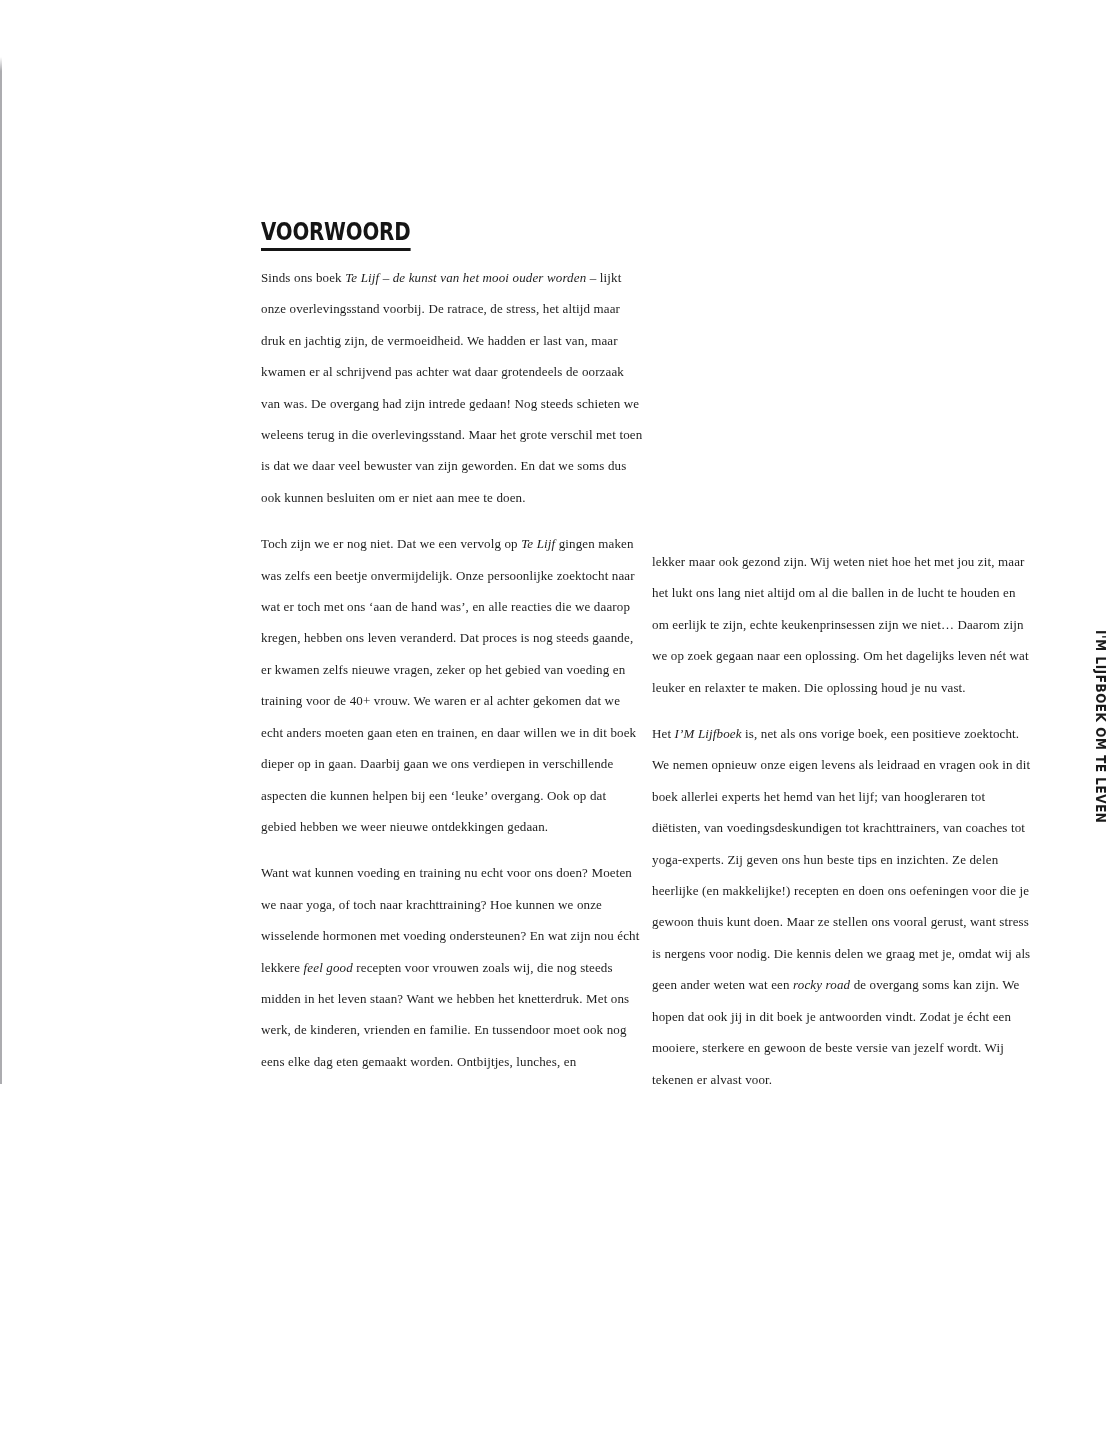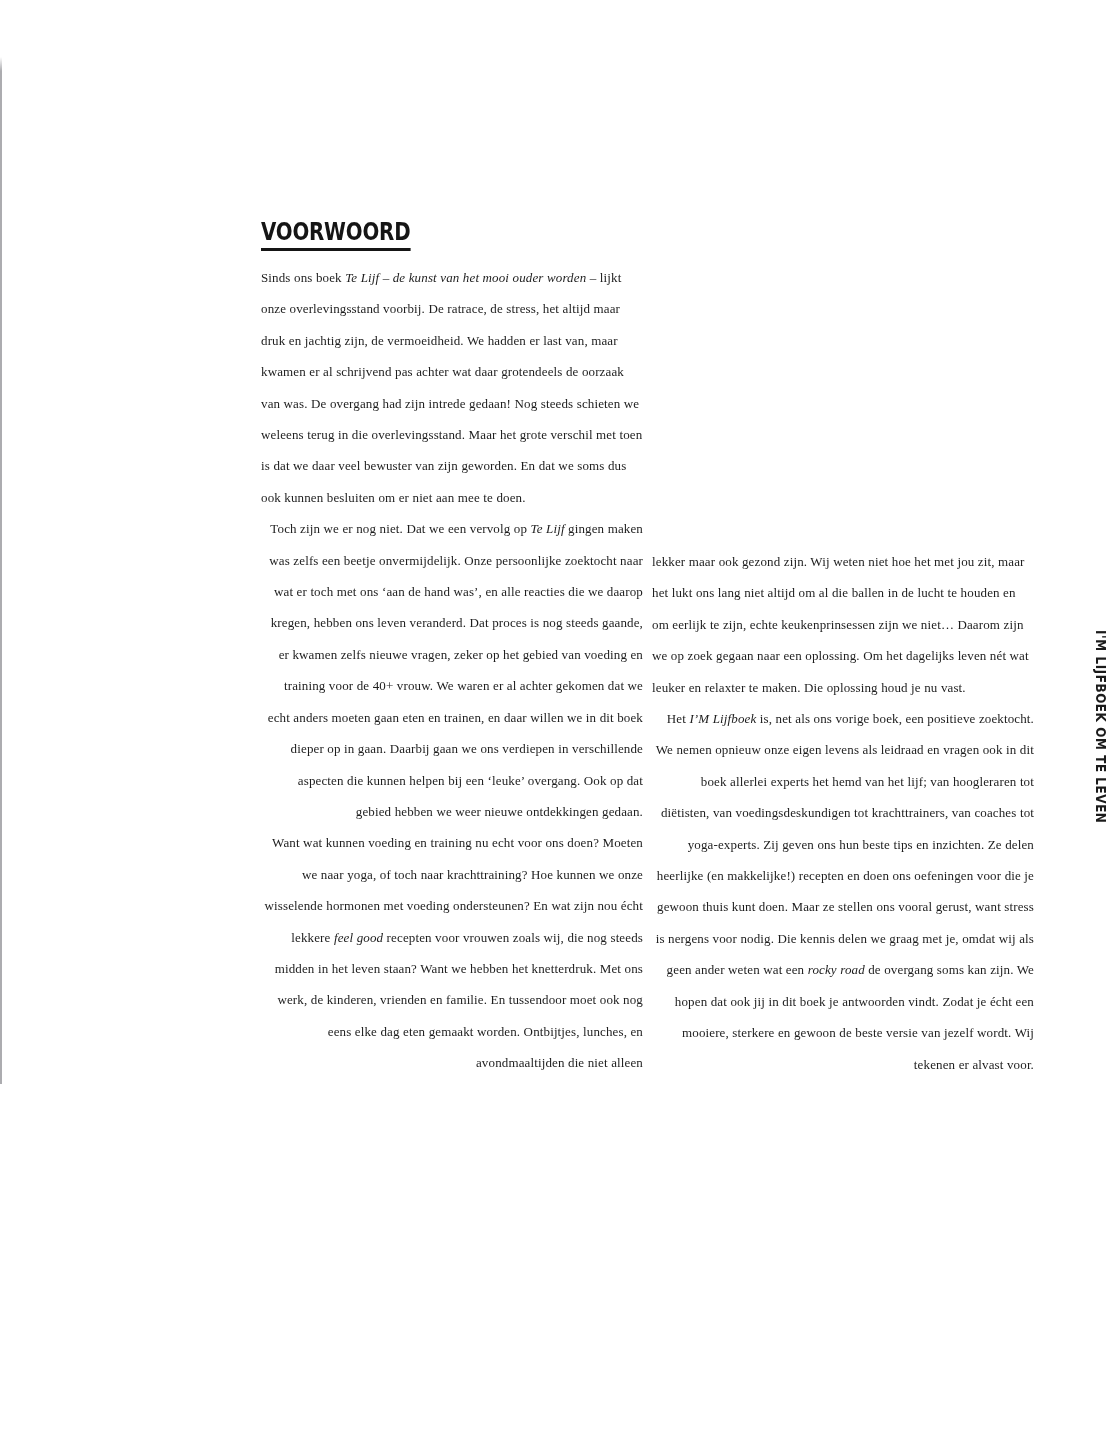--- a/index.html
+++ b/index.html
@@ -61,21 +61,21 @@
 
   .para {
     margin: 0;
     font-size: 13px;
     line-height: 31.4px;
     text-align: left;
     color: #1d1d1d;
     letter-spacing: 0.01em;
     word-spacing: 0.005em;
   }
-  .para + .para { margin-top: 0; text-align: right; }
+  .para + .para { margin-top: 15px; }
 
   .para em, .para i {
     font-style: italic;
   }
 
   .signoff {
     margin-top: 31px;
   }
 
   

